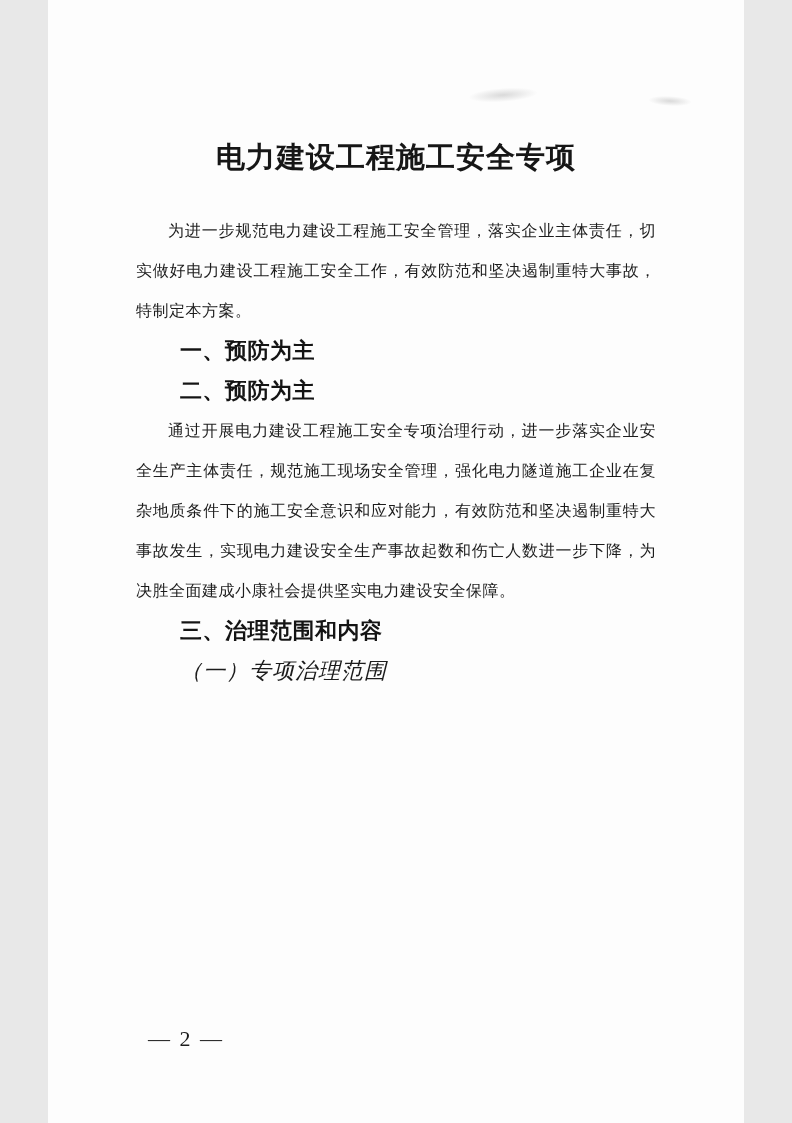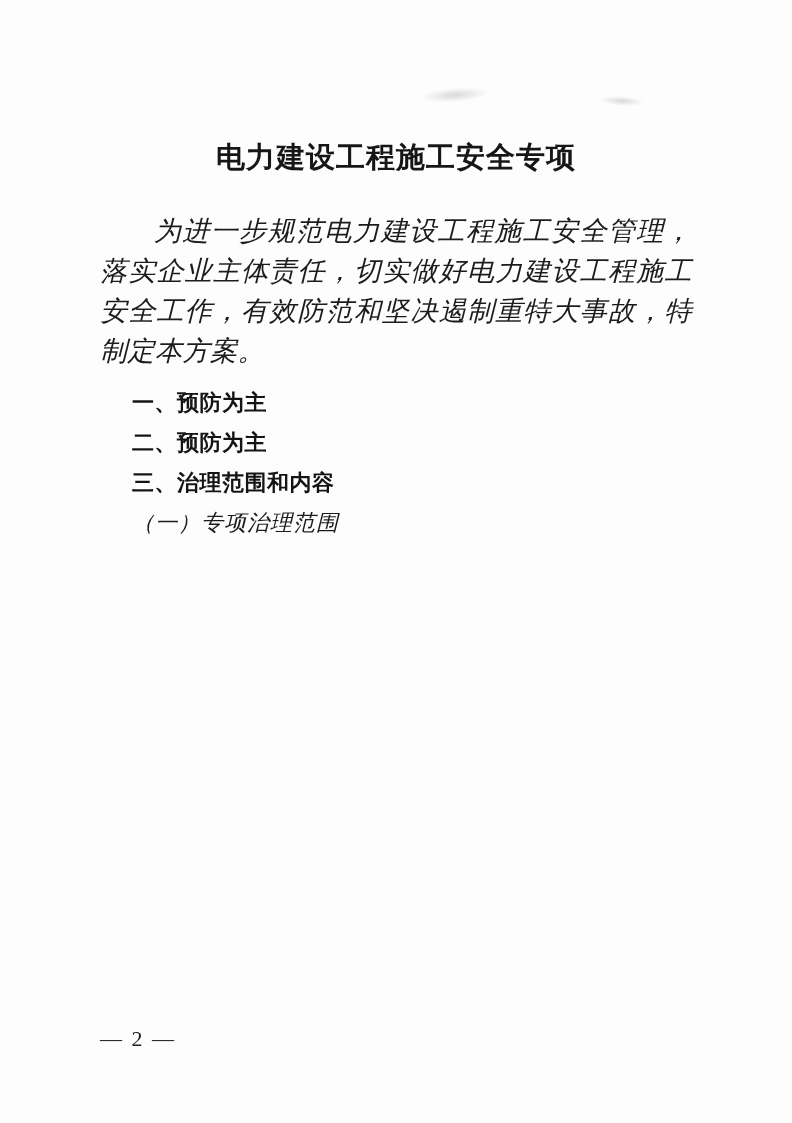--- a/index.html
+++ b/index.html
@@ -2,21 +2,21 @@
 <html><head>
 <meta charset="utf-8">
 <style>
   html, body {
     margin: 0;
     padding: 0;
     background: #e8e8e8;
   }
   .doc-page {
     position: relative;
-    width: 792px;
+    width: 696px;
     height: 1123px;
     margin: 0 auto;
     background: #fdfdfd;
     box-sizing: border-box;
     padding: 130px 88px 0 88px;
     overflow: hidden;
     font-family: "Liberation Serif", "DejaVu Serif", serif;
     color: #1c1c1c;
   }
   
@@ -36,28 +36,27 @@
     font-weight: 700;
     letter-spacing: 1px;
     color: #161616;
   }
   .doc-title .title-line { display: block; }
 
   .doc-body {
     margin-top: 26px;
   }
   .para {
-    margin: 12px;
-    font-size: 27px;
+    margin: 0;
+    font-size: 16px;
     line-height: 40px;
     text-align: justify;
     text-justify: inter-ideograph;
     text-indent: 2em;
     letter-spacing: 0.5px;
-    font-style: italic;
   }
   .sec-heading {
     margin: 0;
     font-family: "Liberation Sans", "DejaVu Sans", sans-serif;
     font-size: 22px;
     line-height: 40px;
     font-weight: 700;
     text-indent: 2em;
     letter-spacing: 0.5px;
     color: #141414;
@@ -91,20 +90,21 @@
     <span class="title-line">电力建设工程施工安全专项</span>
   </h1>
 
   <div class="doc-body">
 
     <p class="para">为进一步规范电力建设工程施工安全管理，落实企业主体责任，切实做好电力建设工程施工安全工作，有效防范和坚决遏制重特大事故，特制定本方案。</p>
 
     <h2 class="sec-heading">一、预防为主</h2>
 
     <h2 class="sec-heading">二、预防为主</h2>
+    <p class="para">通过开展电力建设工程施工安全专项治理行动，进一步落实企业安全生产主体责任，规范施工现场安全管理，强化电力隧道施工企业在复杂地质条件下的施工安全意识和应对能力，有效防范和坚决遏制重特大事故发生，实现电力建设安全生产事故起数和伤亡人数进一步下降，为决胜全面建成小康社会提供坚实电力建设安全保障。</p>
 
     <h2 class="sec-heading">三、治理范围和内容</h2>
     <p class="sub-heading">（一）专项治理范围</p>
 
   </div>
 
   <div class="page-footer">— 2 —</div>
 
 </div>
 

